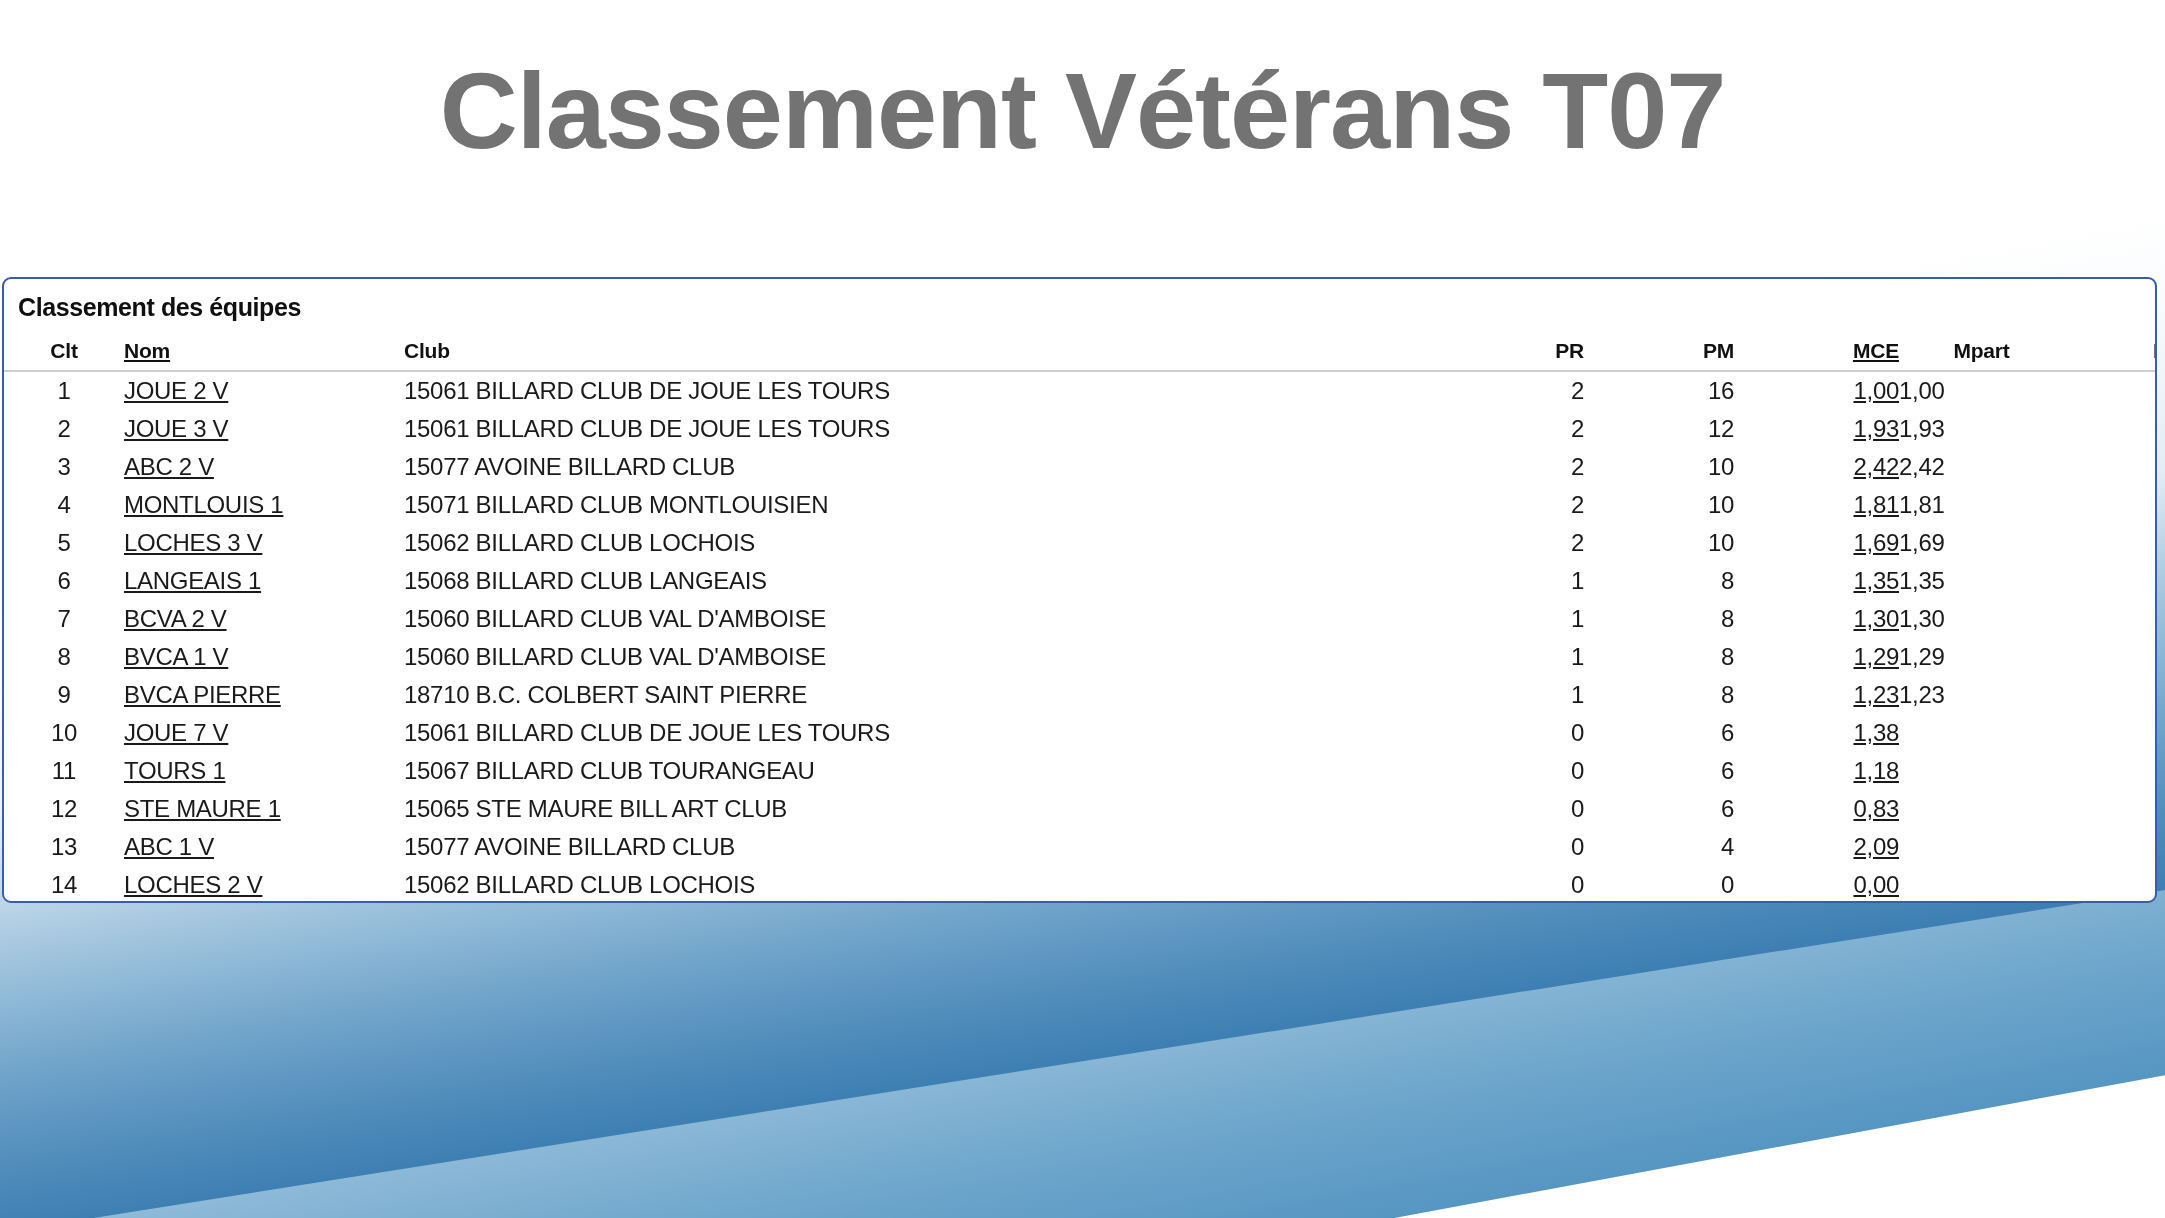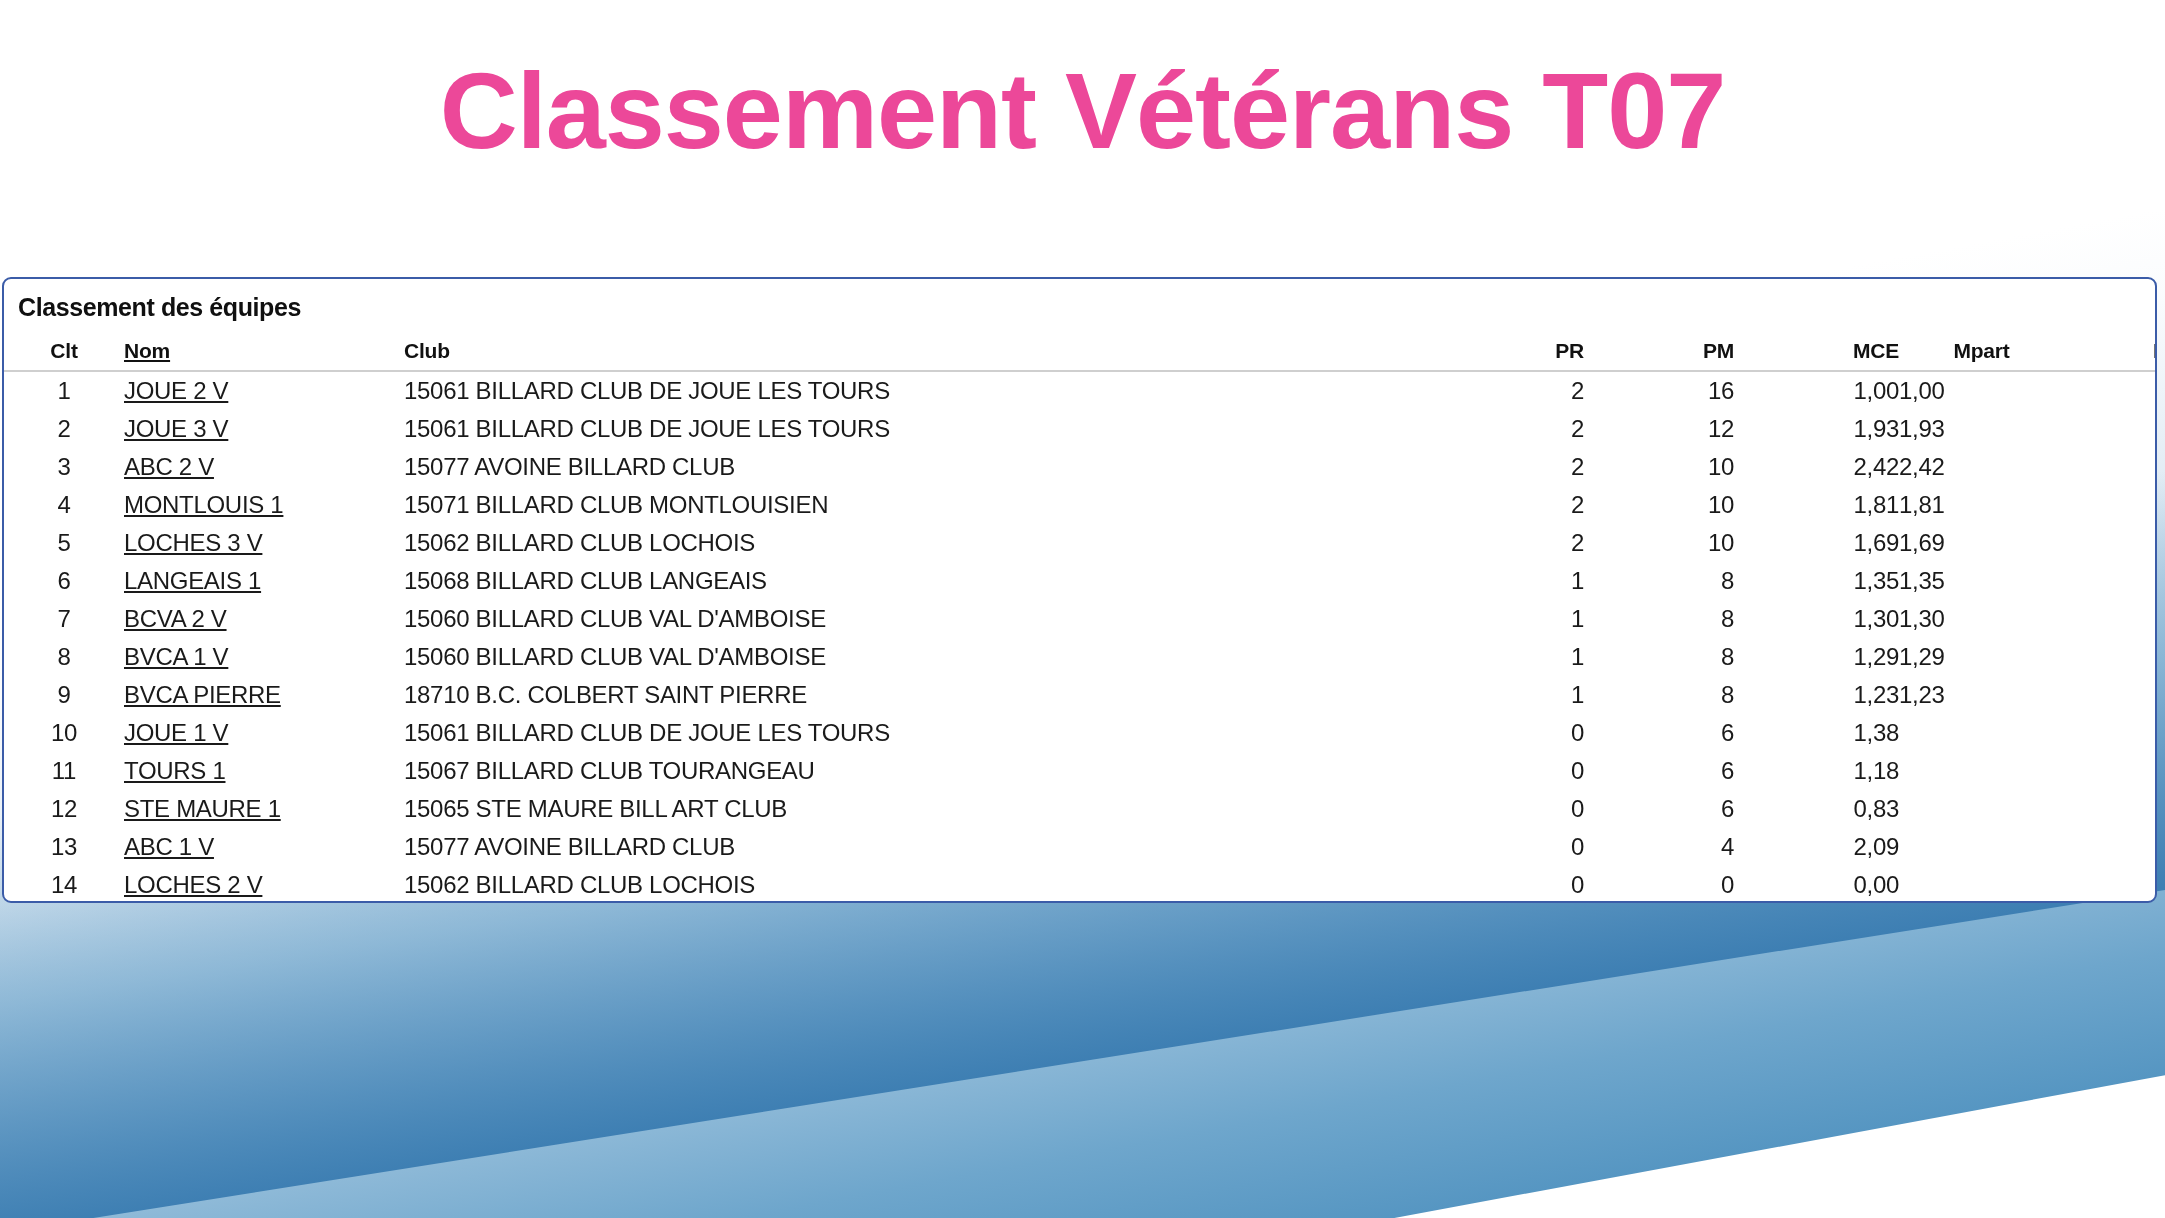--- a/index.html
+++ b/index.html
@@ -59,21 +59,21 @@
     position: absolute;
     left: 0;
     top: 52px;
     width: 2165px;
     text-align: center;
     font-family: "Liberation Sans", sans-serif;
     font-weight: bold;
     font-size: 108px;
     line-height: 118px;
     letter-spacing: -1px;
-    color: #ec4899;
+    color: #737373;
     z-index: 3;
     white-space: nowrap;
   }
 
   
   .ranking-panel {
     position: absolute;
     left: 2px;
     top: 277px;
     width: 2155px;
@@ -123,21 +123,21 @@
     font-weight: normal;
     letter-spacing: -0.3px;
   }
 
   
   .col-clt   { width: 120px;  text-align: center; margin-left: 42px; }
   .col-nom   { width: 280px;  text-align: left; padding-left: 14px; text-decoration: underline; }
   .col-club  { width: 1040px; text-align: left; padding-left: 14px; }
   .col-pr    { width: 140px;  text-align: right; padding-right: 42px; }
   .col-pm    { width: 150px;  text-align: right; padding-right: 42px; }
-  .col-mce   { width: 165px;  text-align: right; padding-right: 38px; }
+  .col-mce   { width: 165px;  text-align: right; padding-right: 38px; text-decoration: underline; }
   .col-mpart { width: 165px;  padding-right: 44px; }
   .col-ms    { width: 120px;  text-align: right; padding-right: 18px; }
 
   th.col-nom, th.col-club { padding-left: 16px; }
 </style>
 </head>
 <body>
 
 <div class="slide-bg">
   <div class="slide-bg-wedge"></div>
@@ -249,21 +249,21 @@
           <td class="col-nom">BVCA PIERRE</td>
           <td class="col-club">18710 B.C. COLBERT SAINT PIERRE</td>
           <td class="col-pr">1</td>
           <td class="col-pm">8</td>
           <td class="col-mce">1,23</td>
           <td class="col-mpart">1,23</td>
           <td class="col-ms">13</td>
         </tr>
         <tr>
           <td class="col-clt">10</td>
-          <td class="col-nom">JOUE 1 V</td>
+          <td class="col-nom">JOUE 7 V</td>
           <td class="col-club">15061 BILLARD CLUB DE JOUE LES TOURS</td>
           <td class="col-pr">0</td>
           <td class="col-pm">6</td>
           <td class="col-mce">1,38</td>
           <td class="col-mpart"></td>
           <td class="col-ms"></td>
         </tr>
         <tr>
           <td class="col-clt">11</td>
           <td class="col-nom">TOURS 1</td>

